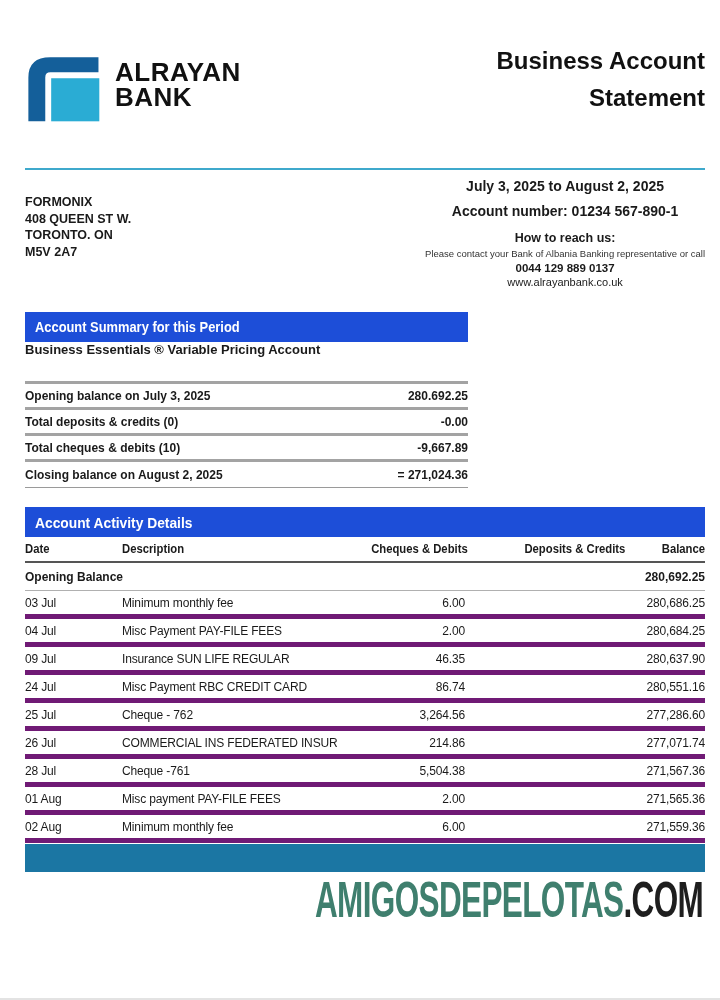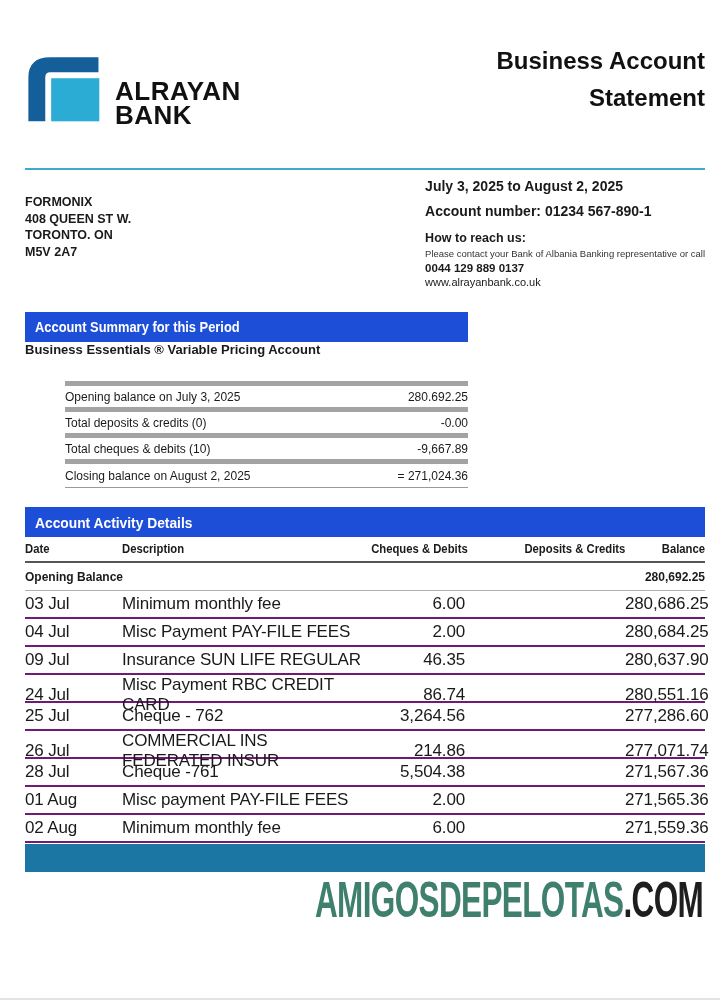--- a/index.html
+++ b/index.html
@@ -8,32 +8,32 @@
     width: 720px; height: 1000px;
     font-family: "Liberation Sans", "DejaVu Sans", sans-serif;
     color: #1a1a1a;
     position: relative;
     overflow: hidden;
   }
   .page { padding: 42px 15px 0 25px; }
 
   
   .header-row { display: flex; justify-content: space-between; align-items: flex-start; }
-  .logo-block { display: flex; align-items: flex-end; gap: 14px; }
+  .logo-block { display: flex; align-items: center; gap: 14px; }
   .logo-mark svg { display: block; }
   .logo-text { font-weight: bold; font-size: 26px; line-height: 0.95; letter-spacing: 0.5px; color: #111; }
   .doc-title { text-align: right; font-weight: bold; font-size: 24px; line-height: 1.55; color: #111; }
 
   
   .top-divider { height: 2px; background: #3fa9cc; margin-top: 40px; }
 
   
   .info-row { display: flex; justify-content: space-between; margin-top: 8px; }
   .addr { font-weight: bold; font-size: 12.5px; line-height: 1.32; margin-top: 16px; }
-  .right-info { text-align: left; }
+  .right-info { text-align: center; }
   .period { font-weight: bold; font-size: 14px; }
   .acct-num { font-weight: bold; font-size: 14px; margin-top: 9px; }
   .reach-head { font-weight: bold; font-size: 12.5px; margin-top: 12px; }
   .reach-line { font-size: 9.5px; color: #333; margin-top: 3px; }
   .reach-phone { font-weight: bold; font-size: 11.5px; margin-top: 3px; }
   .reach-web { font-size: 11px; margin-top: 2px; }
 
   
   .section-bar {
     background: #1d4ed8; color: #ffffff; font-weight: bold;
@@ -41,41 +41,40 @@
   }
   .summary-bar { width: 443px; margin-top: 24px; font-size: 14px; }
   .activity-bar { margin-top: 19px; font-size: 15px; }
   .bar-label { display: inline-block; transform: scaleX(0.92); transform-origin: left center; white-space: nowrap; }
 
   
   .product { font-weight: bold; font-size: 13px; }
   .summary-table { width: 443px; margin-top: 24px; }
   .summary-row {
     display: flex; justify-content: space-between; align-items: center;
-    font-weight: normal; font-size: 12px;
-    border-top: 5px solid #a3a3a3;
+    font-weight: bold; font-size: 12px;
+    border-top: 3px solid #a3a3a3;
     height: 26px;
-    margin-left: 40px;
   }
   .summary-row:last-child { border-bottom: 1px solid #9a9a9a; height: 29px; gap: 25px; }
 
   
   .tbl { width: 680px; }
   .trow {
     display: grid;
     grid-template-columns: 97px 243px 100px 160px 80px;
     align-items: center;
   }
   .c3, .c4, .c5 { text-align: right; }
   .thead { font-weight: bold; font-size: 12px; height: 26px; border-bottom: 2px solid #555; }
   .thead .hcell { display: inline-block; transform: scaleX(0.94); white-space: nowrap; }
   .thead .c1 .hcell, .thead .c2 .hcell { transform-origin: left center; }
   .thead .c3 .hcell, .thead .c4 .hcell, .thead .c5 .hcell { transform-origin: right center; }
   .opening-row { font-weight: bold; font-size: 12px; height: 28px; border-bottom: 1px solid #b0b0b0; }
-  .data-row { font-size: 17px; height: 28px; border-bottom: 2px solid #701a75; letter-spacing: -0.15px; }
+  .data-row { font-size: 12px; height: 28px; border-bottom: 5px solid #701a75; letter-spacing: -0.15px; }
 
   
   .footer-bar { height: 28px; background: #1b76a3; margin-top: 1px; }
   .watermark {
     text-align: right; margin-top: 3px; padding-right: 2px;
     font-weight: bold; font-size: 50px; line-height: 1.0; white-space: nowrap;
   }
   .watermark .wm-inner { display: inline-block; transform: scaleX(0.63); transform-origin: right center; letter-spacing: -1px; }
   .wm-name { color: #3f7f6e; }
   .wm-tld { color: #1e1e1e; }

